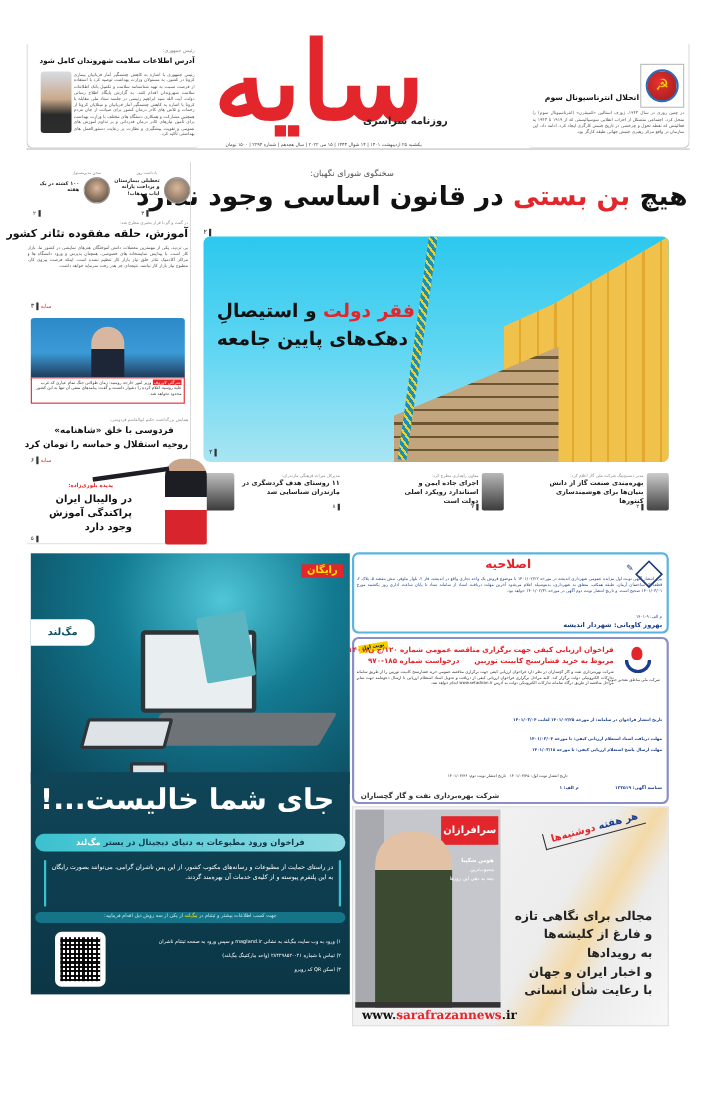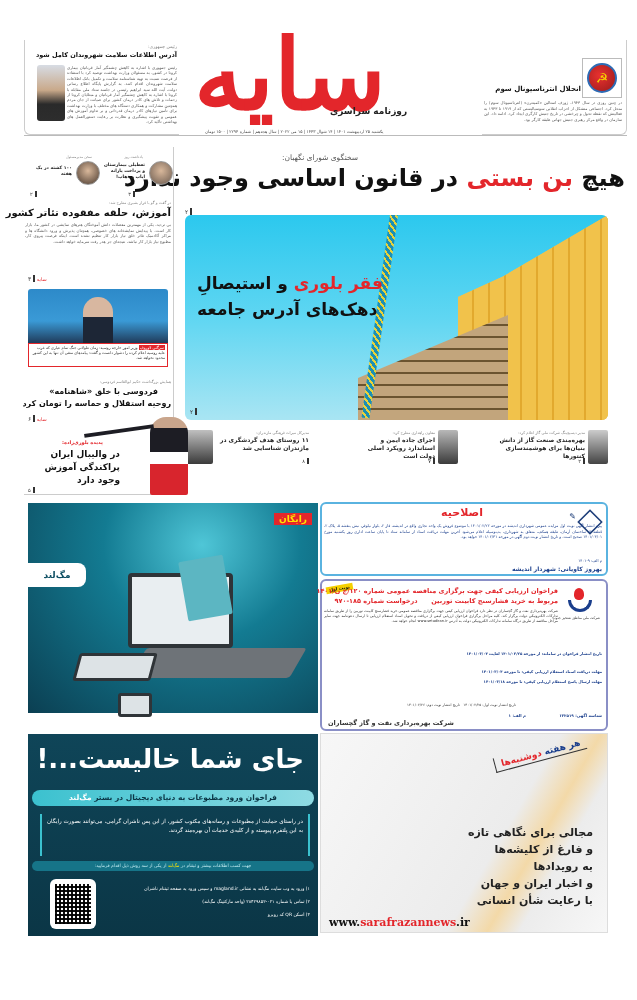--- a/index.html
+++ b/index.html
@@ -47,24 +47,24 @@
 </div>
 <div class="abs num" style="left:185px;top:208px;">۲</div>
 
 <div class="abs" style="left:185px;top:215px;width:423px;height:205px;border-radius:6px;overflow:hidden;background:linear-gradient(180deg,#2cc8ee 0%,#5fd6f2 50%,#a9e5f3 100%);">
 
   <div class="abs" style="right:0;top:0;width:150px;height:205px;background:repeating-linear-gradient(90deg,#f1c24b 0 14px,#e2a92e 14px 16px),#f1c24b;clip-path:polygon(30% 30%,100% 0,100% 100%,0 100%,0 40%);"></div>
   <div class="abs" style="right:100px;top:100px;width:150px;height:105px;background:repeating-linear-gradient(0deg,#c2a57c 0 10px,#6b5430 10px 12px);clip-path:polygon(0 60%,100% 0,100% 100%,0 100%);"></div>
 
   <div class="abs" style="left:205px;top:0;width:8px;height:205px;background:repeating-linear-gradient(45deg,#1c8fb5 0 3px,#e8d23a 3px 5px);transform:rotate(8deg);transform-origin:top;"></div>
   <div class="abs" style="left:12px;top:58px;font-size:17px;font-weight:bold;color:#111;white-space:nowrap;">
-    <span class="red">فقر بلوری</span>
+    <span class="red">فقر دولت</span>
     <span>و استیصالِ</span>
   </div>
-  <div class="abs" style="left:12px;top:84px;font-size:17px;font-weight:bold;color:#111;white-space:nowrap;">دهک‌های آدرس جامعه</div>
+  <div class="abs" style="left:12px;top:84px;font-size:17px;font-weight:bold;color:#111;white-space:nowrap;">دهک‌های پایین جامعه</div>
   <div class="abs num" style="left:5px;top:193px;">۲</div>
 </div>
 
 <div class="abs" style="left:185px;top:423px;width:423px;height:70px;">
   <div class="abs" style="right:0;top:7px;width:140px;height:40px;">
     <div class="abs" style="right:0;top:0;width:20px;height:34px;background:linear-gradient(180deg,#ccc,#444);border-radius:2px;"></div>
     <div class="abs kicker" style="right:23px;top:0;font-size:3.8px;white-space:nowrap;">مدیر دیسپچینگ شرکت ملی گاز اعلام کرد:</div>
     <div class="abs sub" style="right:23px;top:6px;width:95px;font-size:6px;line-height:8px;color:#222;">بهره‌مندی صنعت گاز از دانش بنیان‌ها برای هوشمندسازی کنتورها</div>
     <div class="abs num" style="right:23px;top:28px;font-size:5px;">۲</div>
   </div>
@@ -134,21 +134,21 @@
 
 <div class="abs" style="left:28px;top:503px;width:290px;height:210px;background:radial-gradient(ellipse at 60% 20%,#4fc6d7 0%,#137b92 40%,#0b3f52 100%);">
   <div class="abs" style="right:6px;top:10px;background:#e3262b;color:#ffe400;font-weight:bold;font-size:9px;padding:1px 5px;">رایگان</div>
   <div class="abs" style="left:0;top:60px;width:58px;height:24px;background:#fff;border-radius:0 8px 8px 0;font-size:9px;font-weight:bold;color:#0e4f63;text-align:center;line-height:24px;">مگ‌لند</div>
   <div class="abs" style="left:100px;top:70px;width:105px;height:75px;background:#e9eef1;border:4px solid #2f3438;border-radius:4px;"></div>
   <div class="abs" style="left:110px;top:145px;width:160px;height:30px;background:#6e7378;transform:skewX(-30deg);border-radius:3px;"></div>
   <div class="abs" style="left:48px;top:150px;width:78px;height:28px;background:#dde3e6;border:3px solid #2f3438;border-radius:3px;transform:skewX(-15deg);"></div>
   <div class="abs" style="left:90px;top:190px;width:34px;height:24px;background:#dde3e6;border:3px solid #2f3438;border-radius:3px;"></div>
   <div class="abs" style="left:155px;top:55px;width:45px;height:60px;background:#5cb6c2;transform:rotate(-10deg);border-radius:2px;"></div>
 </div>
-<div class="abs" style="left:28px;top:734px;width:290px;height:202px;background:linear-gradient(180deg,#0f4558 0%,#0b3646 100%);">
+<div class="abs" style="left:28px;top:702px;width:290px;height:202px;background:linear-gradient(180deg,#0f4558 0%,#0b3646 100%);">
   <div class="abs" style="right:14px;top:10px;font-size:26px;font-weight:bold;color:#fff;white-space:nowrap;">جای شما خالیست...!</div>
   <div class="abs" style="right:4px;top:56px;width:282px;height:16px;border-radius:8px;background:linear-gradient(90deg,#3bc1cf,#8fdbe3);font-size:7.5px;font-weight:bold;color:#0b3646;line-height:16px;text-align:center;white-space:nowrap;">
     <span>فراخوان ورود مطبوعات به دنیای دیجیتال در بستر</span>
     <span style="color:#fff;">مگ‌لند</span>
   </div>
   <div class="abs" style="right:8px;top:80px;width:270px;border-right:2px solid #3bc1cf;border-left:2px solid #3bc1cf;padding:3px 5px;font-size:5.6px;line-height:9px;color:#fff;text-align:justify;height:42px;">در راستای حمایت از مطبوعات و رسانه‌های مکتوب کشور، از این پس ناشران گرامی، می‌توانند بصورت رایگان به این پلتفرم پیوسته و از کلیه‌ی خدمات آن بهره‌مند گردند.</div>
   <div class="abs" style="right:4px;top:127px;width:282px;height:10px;border-radius:5px;background:#167488;font-size:4.5px;line-height:10px;color:#bfe9ef;text-align:center;white-space:nowrap;">
     <span>جهت کسب اطلاعات بیشتر و ثبتنام در</span>
     <span style="color:#ffe400;">مگ‌لند</span>
     <span>از یکی از سه روش ذیل اقدام فرمایید:</span>
@@ -184,20 +184,28 @@
   <div class="abs" style="right:4px;top:88px;font-size:3.8px;color:#1a3e8c;font-weight:bold;white-space:nowrap;">مهلت دریافت اسناد استعلام ارزیابی کیفی: تا مورخه ۱۴۰۱/۰۳/۰۴</div>
   <div class="abs" style="right:4px;top:98px;font-size:3.8px;color:#1a3e8c;font-weight:bold;white-space:nowrap;">مهلت ارسال پاسخ استعلام ارزیابی کیفی: تا مورخه ۱۴۰۱/۰۳/۱۸</div>
   <div class="abs" style="right:90px;top:122px;font-size:3.6px;color:#333;white-space:pre;">تاریخ انتشار نوبت اول: ۱۴۰۱/۰۲/۲۵   تاریخ انتشار نوبت دوم: ۱۴۰۱/۰۲/۲۶</div>
   <div class="abs" style="right:4px;top:132px;font-size:4px;color:#1a3e8c;font-weight:bold;">شناسه آگهی: ۱۳۲۵۱۹</div>
   <div class="abs" style="right:80px;top:132px;font-size:4px;color:#1a3e8c;font-weight:bold;">م الف: ۱</div>
   <div class="abs" style="left:6px;top:138px;font-size:6.5px;font-weight:bold;color:#333;">شرکت بهره‌برداری نفت و گاز گچساران</div>
 </div>
 
 <div class="abs" style="left:320px;top:733px;width:288px;height:200px;border:1px solid #ddd;background:linear-gradient(120deg,#f7f7f7 0%,#ececec 60%,#f3d9a8 70%,#ececec 78%,#f7f7f7 100%);">
 
+  <div class="abs" style="left:2px;top:2px;width:132px;height:180px;background:linear-gradient(90deg,#a8aab0 0 20%,#c5c7cc 20% 100%);">
+    <div class="abs" style="left:78px;top:6px;width:52px;height:26px;background:#e3262b;color:#fff;font-size:9px;font-weight:bold;text-align:center;line-height:26px;">سرافرازان</div>
+    <div class="abs" style="left:18px;top:20px;width:70px;height:160px;border-radius:30px 30px 0 0;background:linear-gradient(180deg,#e2c1a5 0 22%,#3d4a32 22% 100%);"></div>
+    <div class="abs" style="right:6px;top:44px;font-size:5px;color:#fff;font-weight:bold;">هومن شکیبا</div>
+    <div class="abs" style="right:6px;top:53px;font-size:4.5px;color:#fff;">محبوب‌ترین</div>
+    <div class="abs" style="right:6px;top:61px;font-size:4.5px;color:#fff;">بچه بد دهی این روزها</div>
+    <div class="abs" style="left:0;bottom:0;width:100%;height:5px;background:#333;"></div>
+  </div>
   <div class="abs" style="right:20px;top:12px;border:1px solid #333;border-top:none;border-right:none;padding:2px 6px;transform:rotate(-15deg);font-size:9px;font-weight:bold;white-space:nowrap;">
     <span style="color:#1a3e8c;">هر هفته</span>
     <span style="color:#e3262b;">دوشنبه‌ها</span>
   </div>
   <div class="abs" style="right:14px;top:90px;width:140px;font-size:11px;font-weight:bold;color:#222;line-height:17px;text-align:right;">
     <div>مجالی برای نگاهی تازه</div>
     <div>و فارغ از کلیشه‌ها</div>
     <div>به رویدادها</div>
     <div>و اخبار ایران و جهان</div>
     <div>با رعایت شأن انسانی</div>

